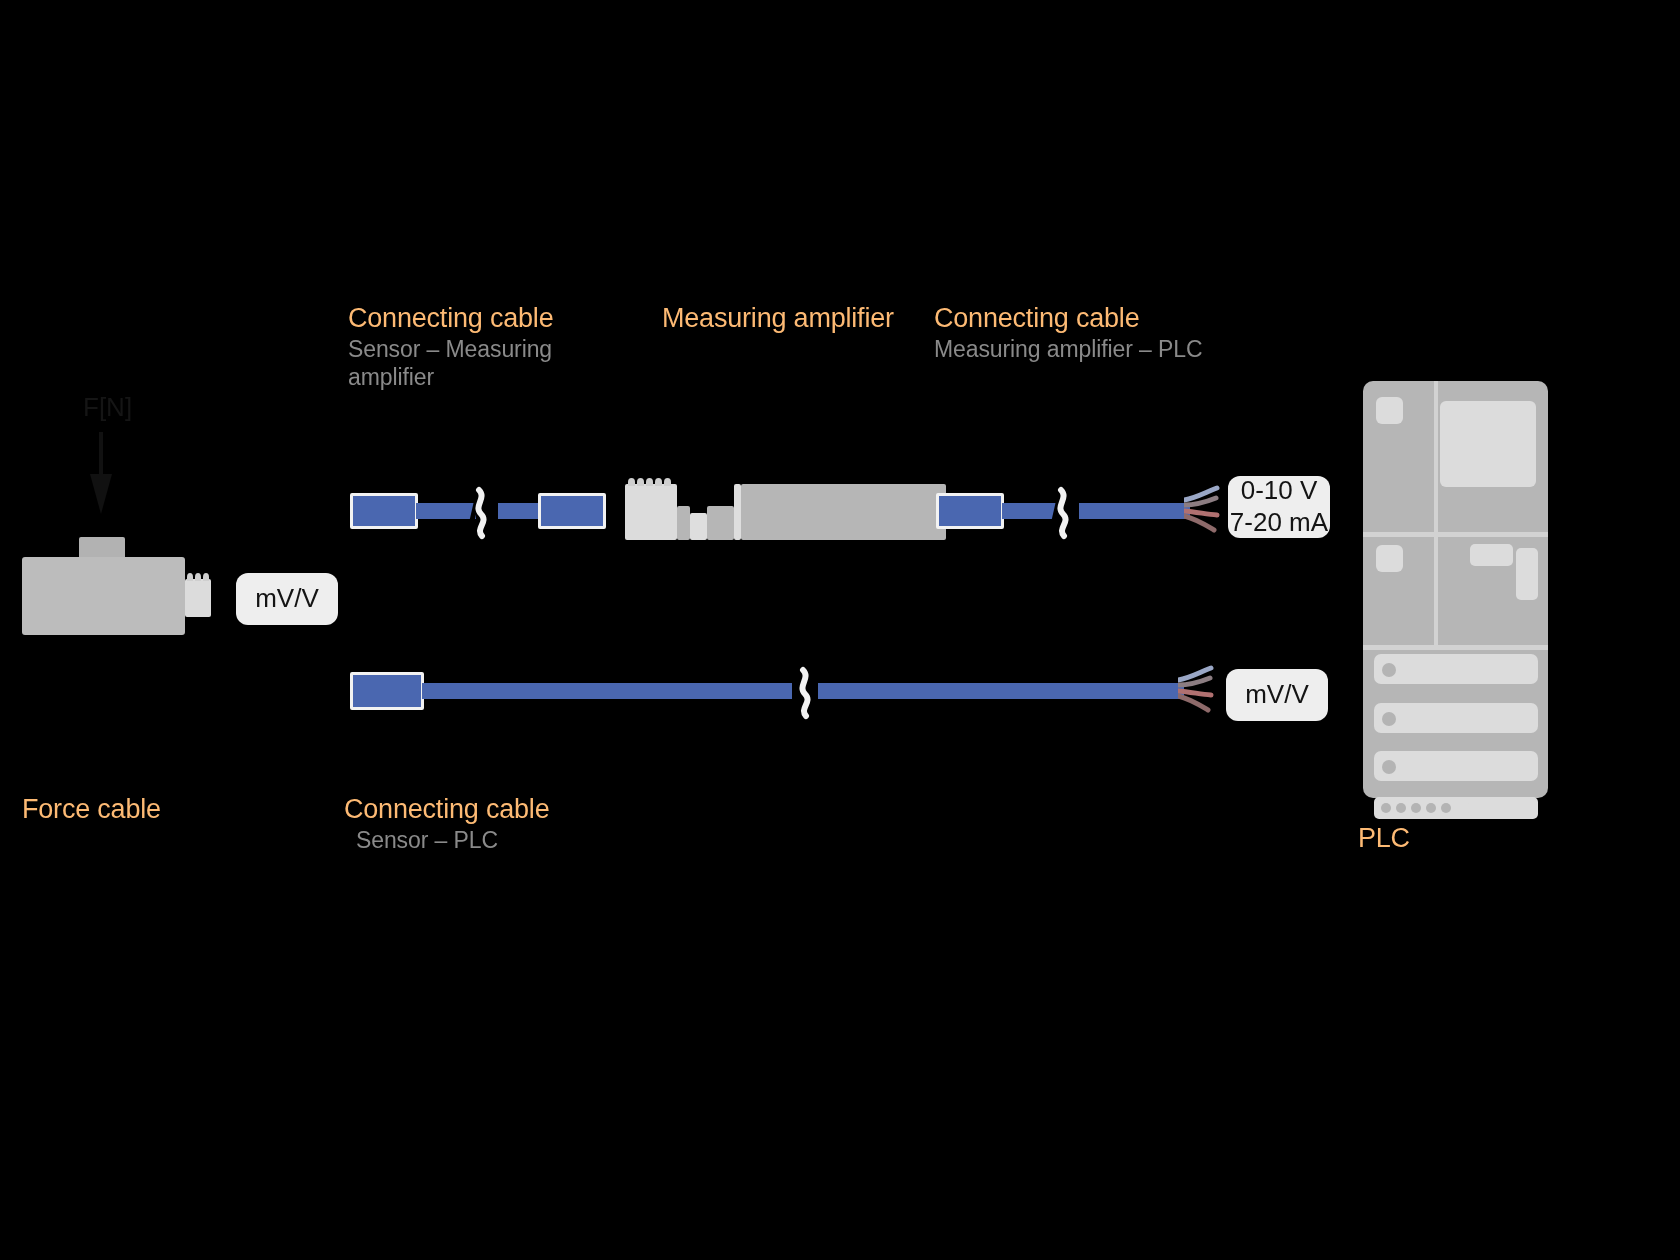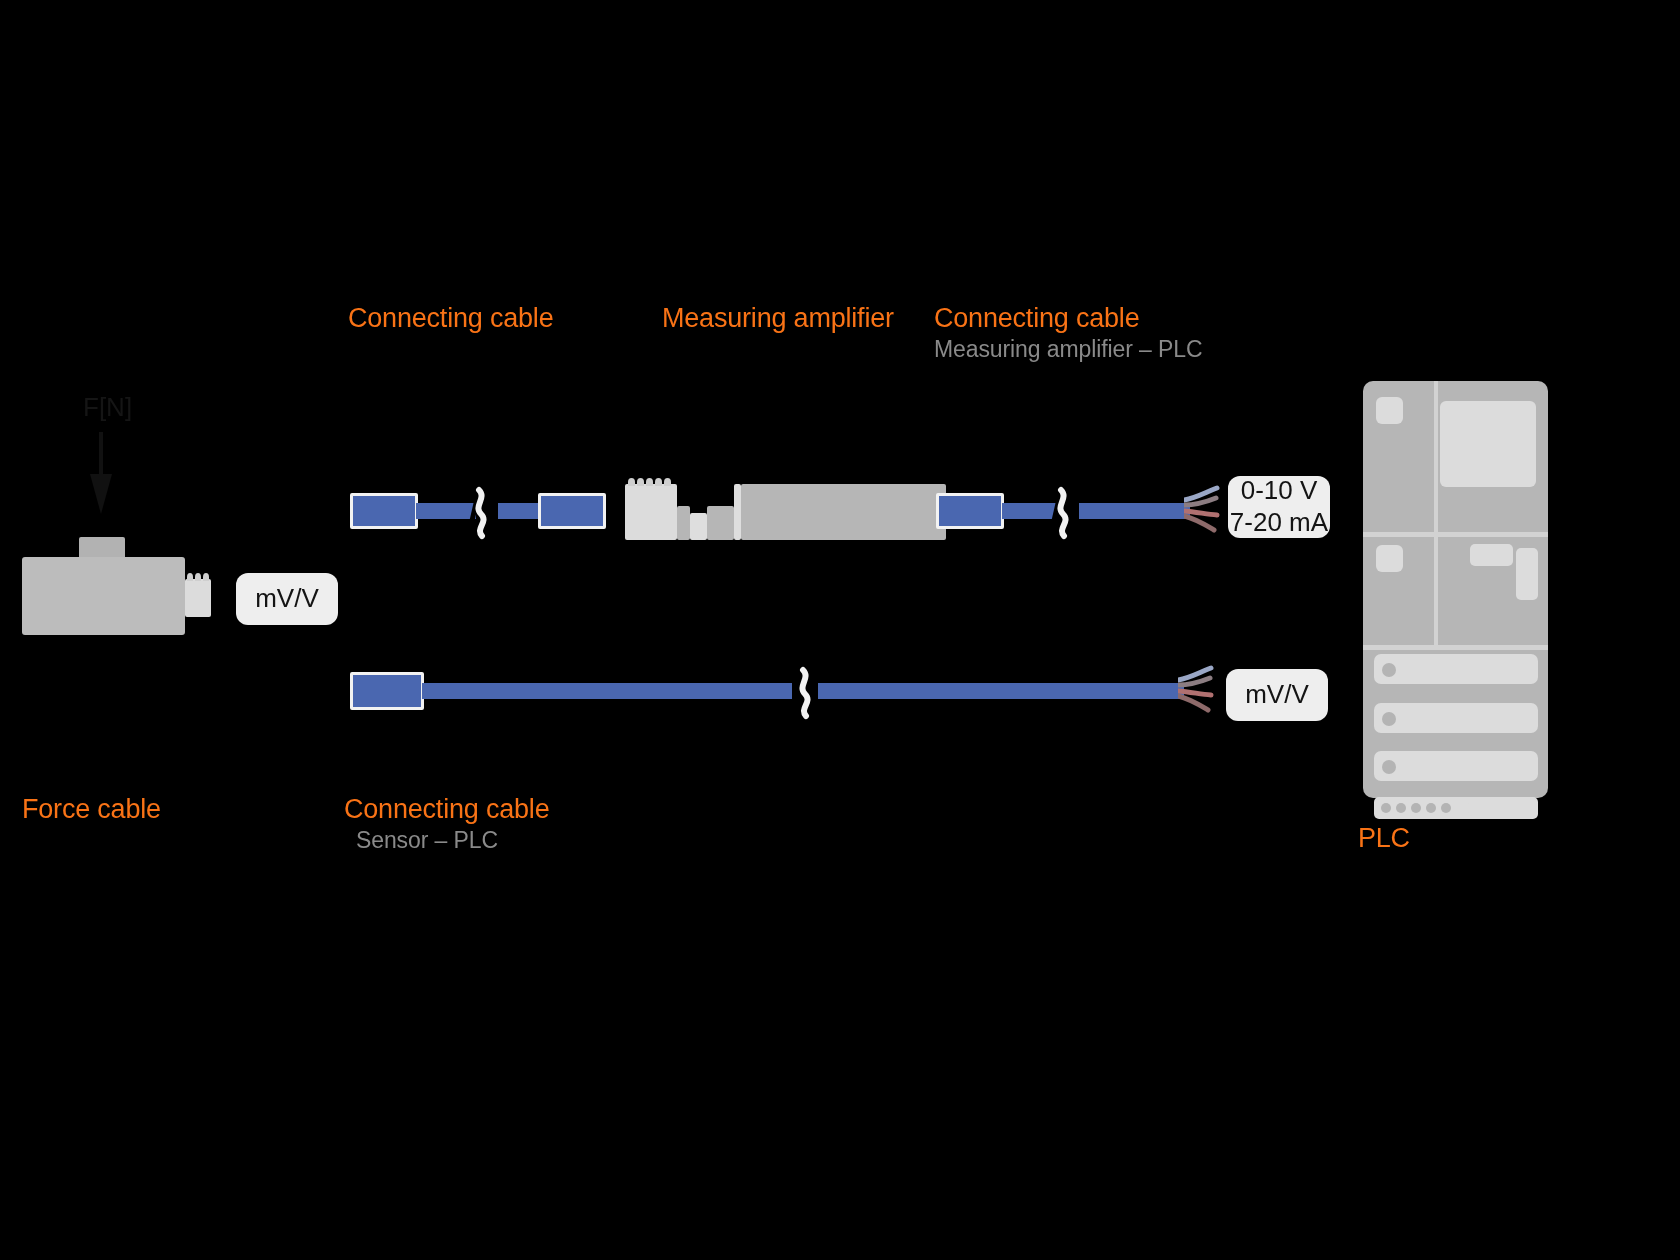--- a/index.html
+++ b/index.html
@@ -22,21 +22,21 @@
     height: 1260px;
   }
 
   
   .lbl {
     position: absolute;
     white-space: pre;
     line-height: 1.22;
   }
   .lbl-title {
-    color: #f97316;
+    color: #fdba74;
     font-size: 27px;
     font-weight: 400;
     letter-spacing: -0.2px;
   }
   .lbl-sub {
     color: #8a8a8a;
     font-size: 23px;
     font-weight: 400;
     letter-spacing: -0.1px;
   }
@@ -188,20 +188,22 @@
     background: #dcdcdc;
     border-radius: 5px;
   }
 </style>
 </head>
 <body>
 
 <div class="stage">
 
   <div class="lbl lbl-title" style="left:348px; top:302px;">Connecting cable</div>
+  <div class="lbl lbl-sub" style="left:348px; top:335px;">Sensor – Measuring
+amplifier</div>
 
   <div class="lbl lbl-title" style="left:662px; top:302px;">Measuring amplifier</div>
 
   <div class="lbl lbl-title" style="left:934px; top:302px;">Connecting cable</div>
   <div class="lbl lbl-sub" style="left:934px; top:335px;">Measuring amplifier – PLC</div>
 
   <div class="lbl lbl-force" style="left:83px; top:392px;">F[N]</div>
   <div class="arrow-shaft" style="left:99px; top:432px; width:4px; height:48px;"></div>
   <div class="arrow-head" style="left:90px; top:474px;"></div>
 

